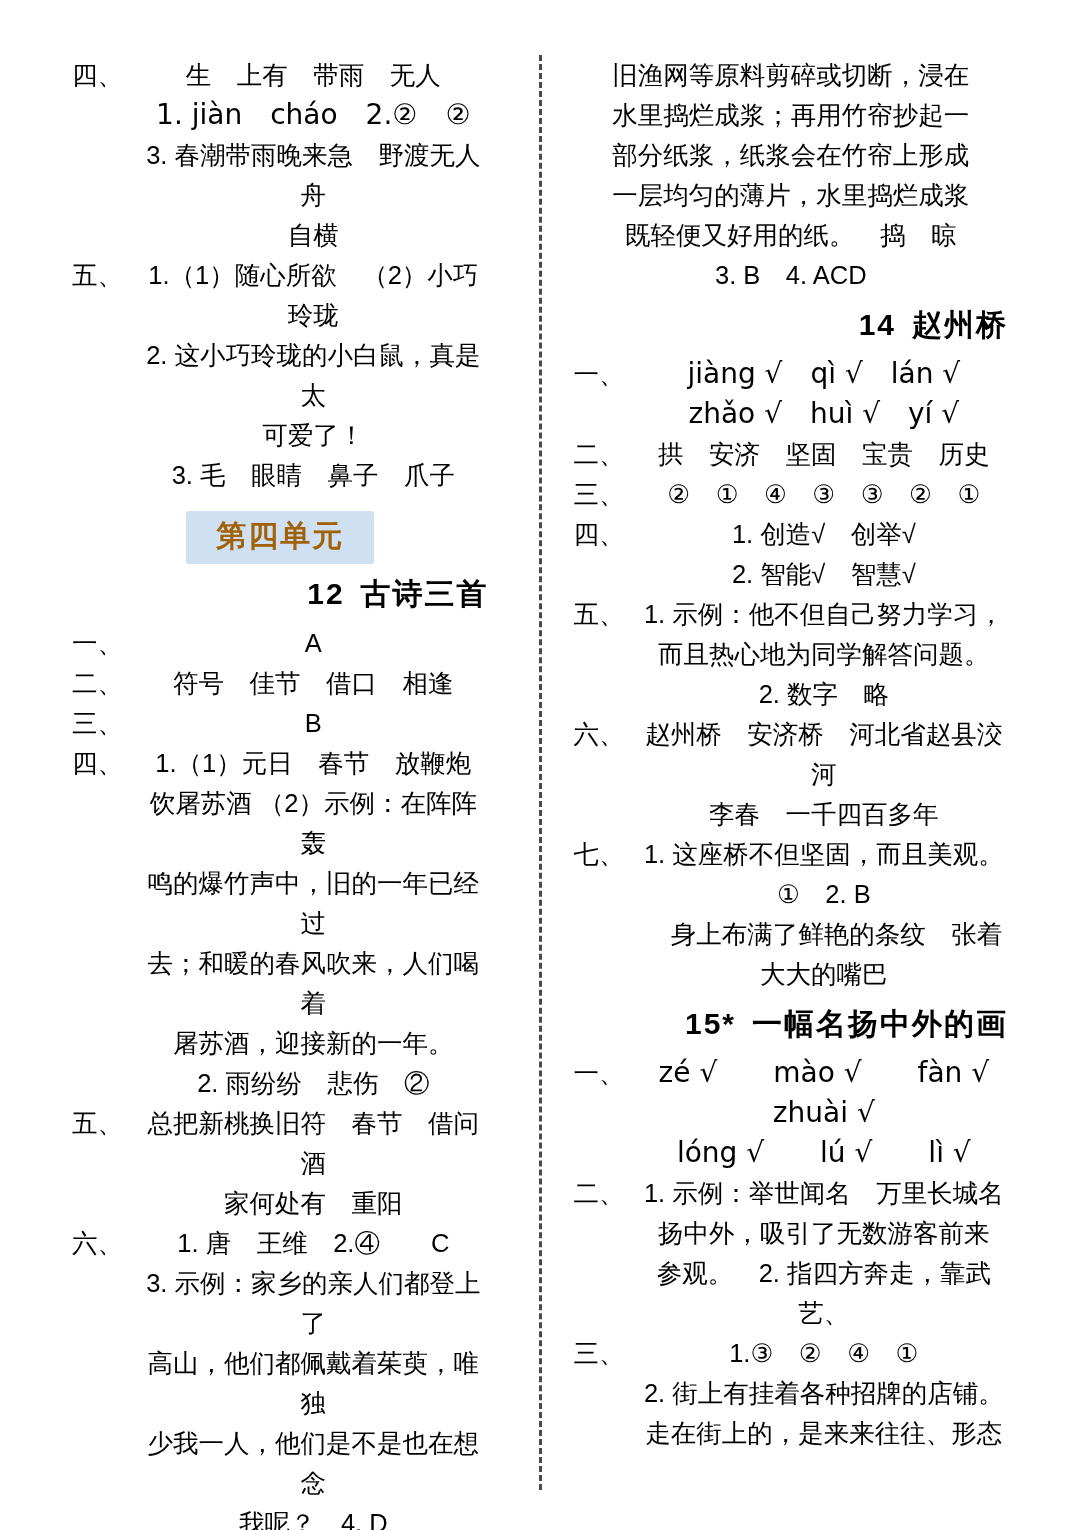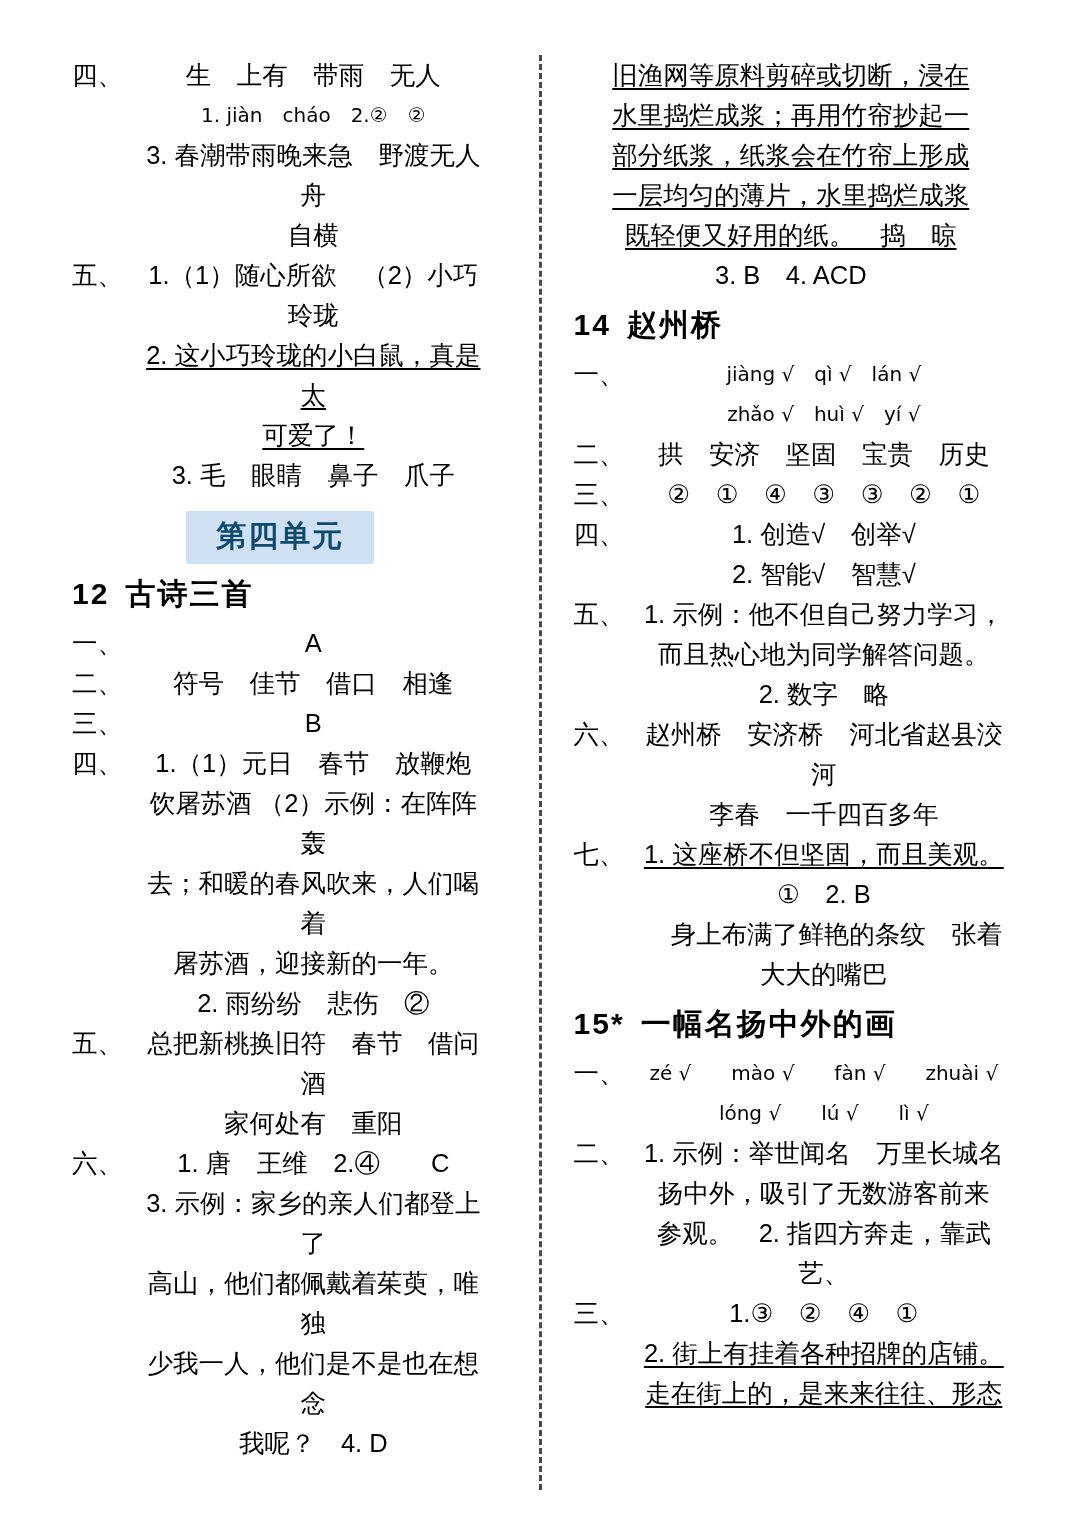--- a/index.html
+++ b/index.html
@@ -33,39 +33,39 @@
     box-sizing: border-box;
   }
   .col-left { padding-right: 18px; }
   .divider {
     width: 0;
     border-left: 3px dashed #4a4a4a;
     margin: 0 32px;
     height: 100%;
   }
   .col-right { padding-left: 0px; }
-  .u { text-decoration: underline; text-underline-offset: 4px; text-decoration-thickness: 1.6px; }
+  .u { text-underline-offset: 4px; text-decoration-thickness: 1.6px; }
 
   
   .unit-banner {
     text-align: center;
     margin: 16px 0 4px 0;
   }
   .unit-banner span {
     display: inline-block;
     background: #cfe0f2;
-    color: #0c4a6e;
+    color: #a16207;
     font-size: 30px;
     font-weight: bold;
     padding: 5px 30px 7px 30px;
     border-radius: 3px;
     letter-spacing: 2px;
   }
   .lesson-title {
-    text-align: left;
+    text-align: right;
     font-size: 30px;
     font-weight: bold;
     letter-spacing: 2px;
     margin: 10px 0 8px 0;
   }
   .lesson-title .num { margin-right: 16px; }
 
   .row {
     display: flex;
     font-size: 25.5px;
@@ -74,21 +74,21 @@
   .row .label {
     flex: 0 0 auto;
     width: 66px;
     letter-spacing: 0px;
   }
   .row .content {
     flex: 1 1 auto;
     white-space: pre-wrap;
     text-align: center;
   }
-  .pinyin { font-family: "DejaVu Sans", sans-serif; font-size: 20px; }
+  .pinyin { font-family: "DejaVu Sans", sans-serif; font-size: 28px; }
 </style>
 </head>
 <body>
 
 <div class="page">
   <div class="columns">
 
     <div class="col col-left">
 
       <div>
@@ -150,20 +150,24 @@
         <div class="row">
           <div class="label">四、</div>
           <div class="content">1.（1）元日　春节　放鞭炮</div>
         </div>
         <div class="row">
           <div class="label"></div>
           <div class="content">饮屠苏酒 （2）示例：在阵阵轰</div>
         </div>
         <div class="row">
           <div class="label"></div>
+          <div class="content">鸣的爆竹声中，旧的一年已经过</div>
+        </div>
+        <div class="row">
+          <div class="label"></div>
           <div class="content">去；和暖的春风吹来，人们喝着</div>
         </div>
         <div class="row">
           <div class="label"></div>
           <div class="content">屠苏酒，迎接新的一年。</div>
         </div>
         <div class="row">
           <div class="label"></div>
           <div class="content">2. 雨纷纷　悲伤　②</div>
         </div>

